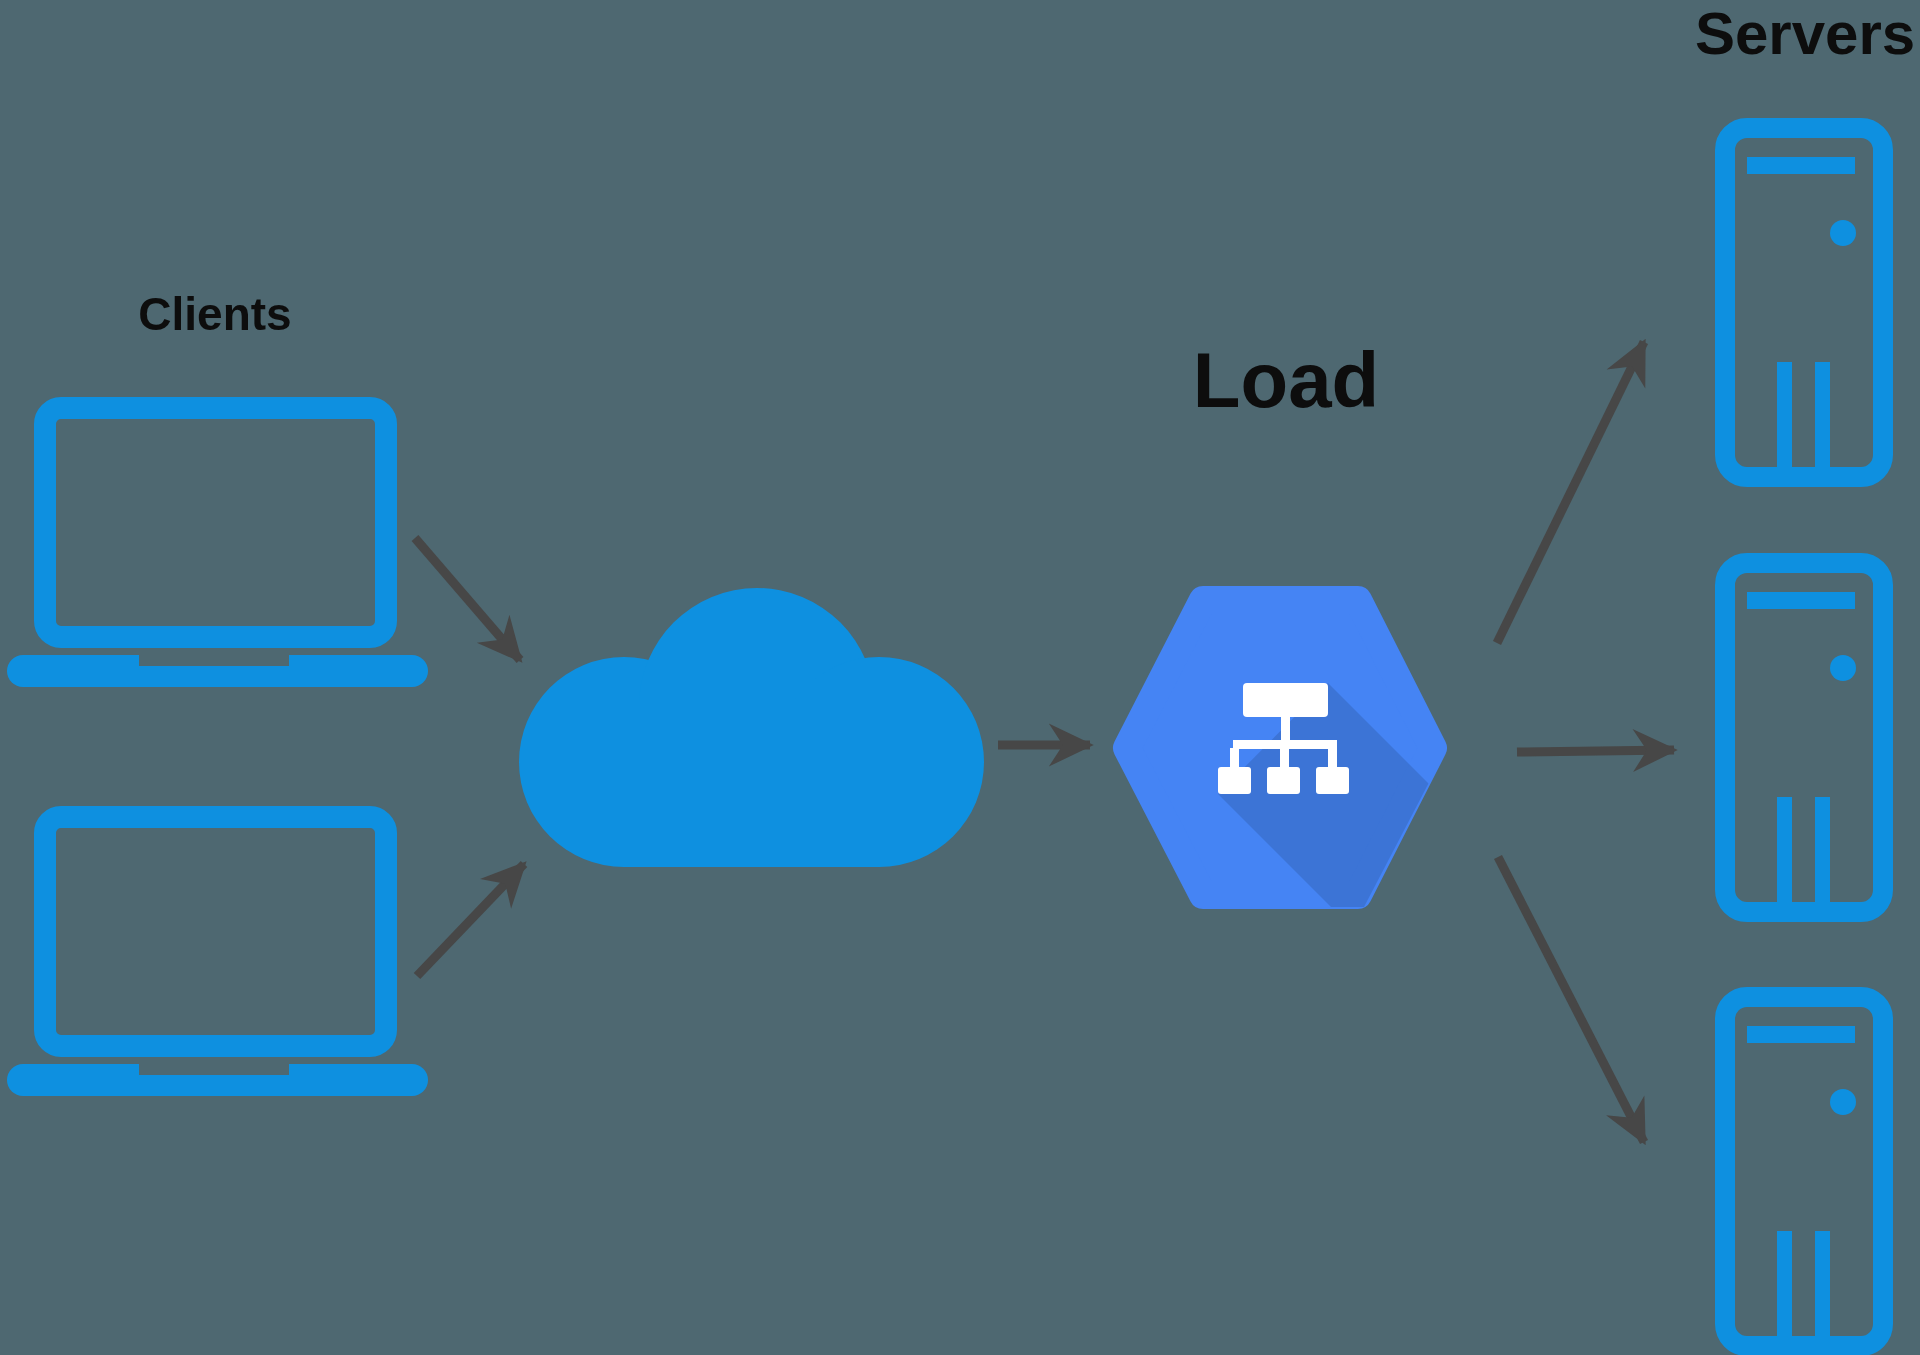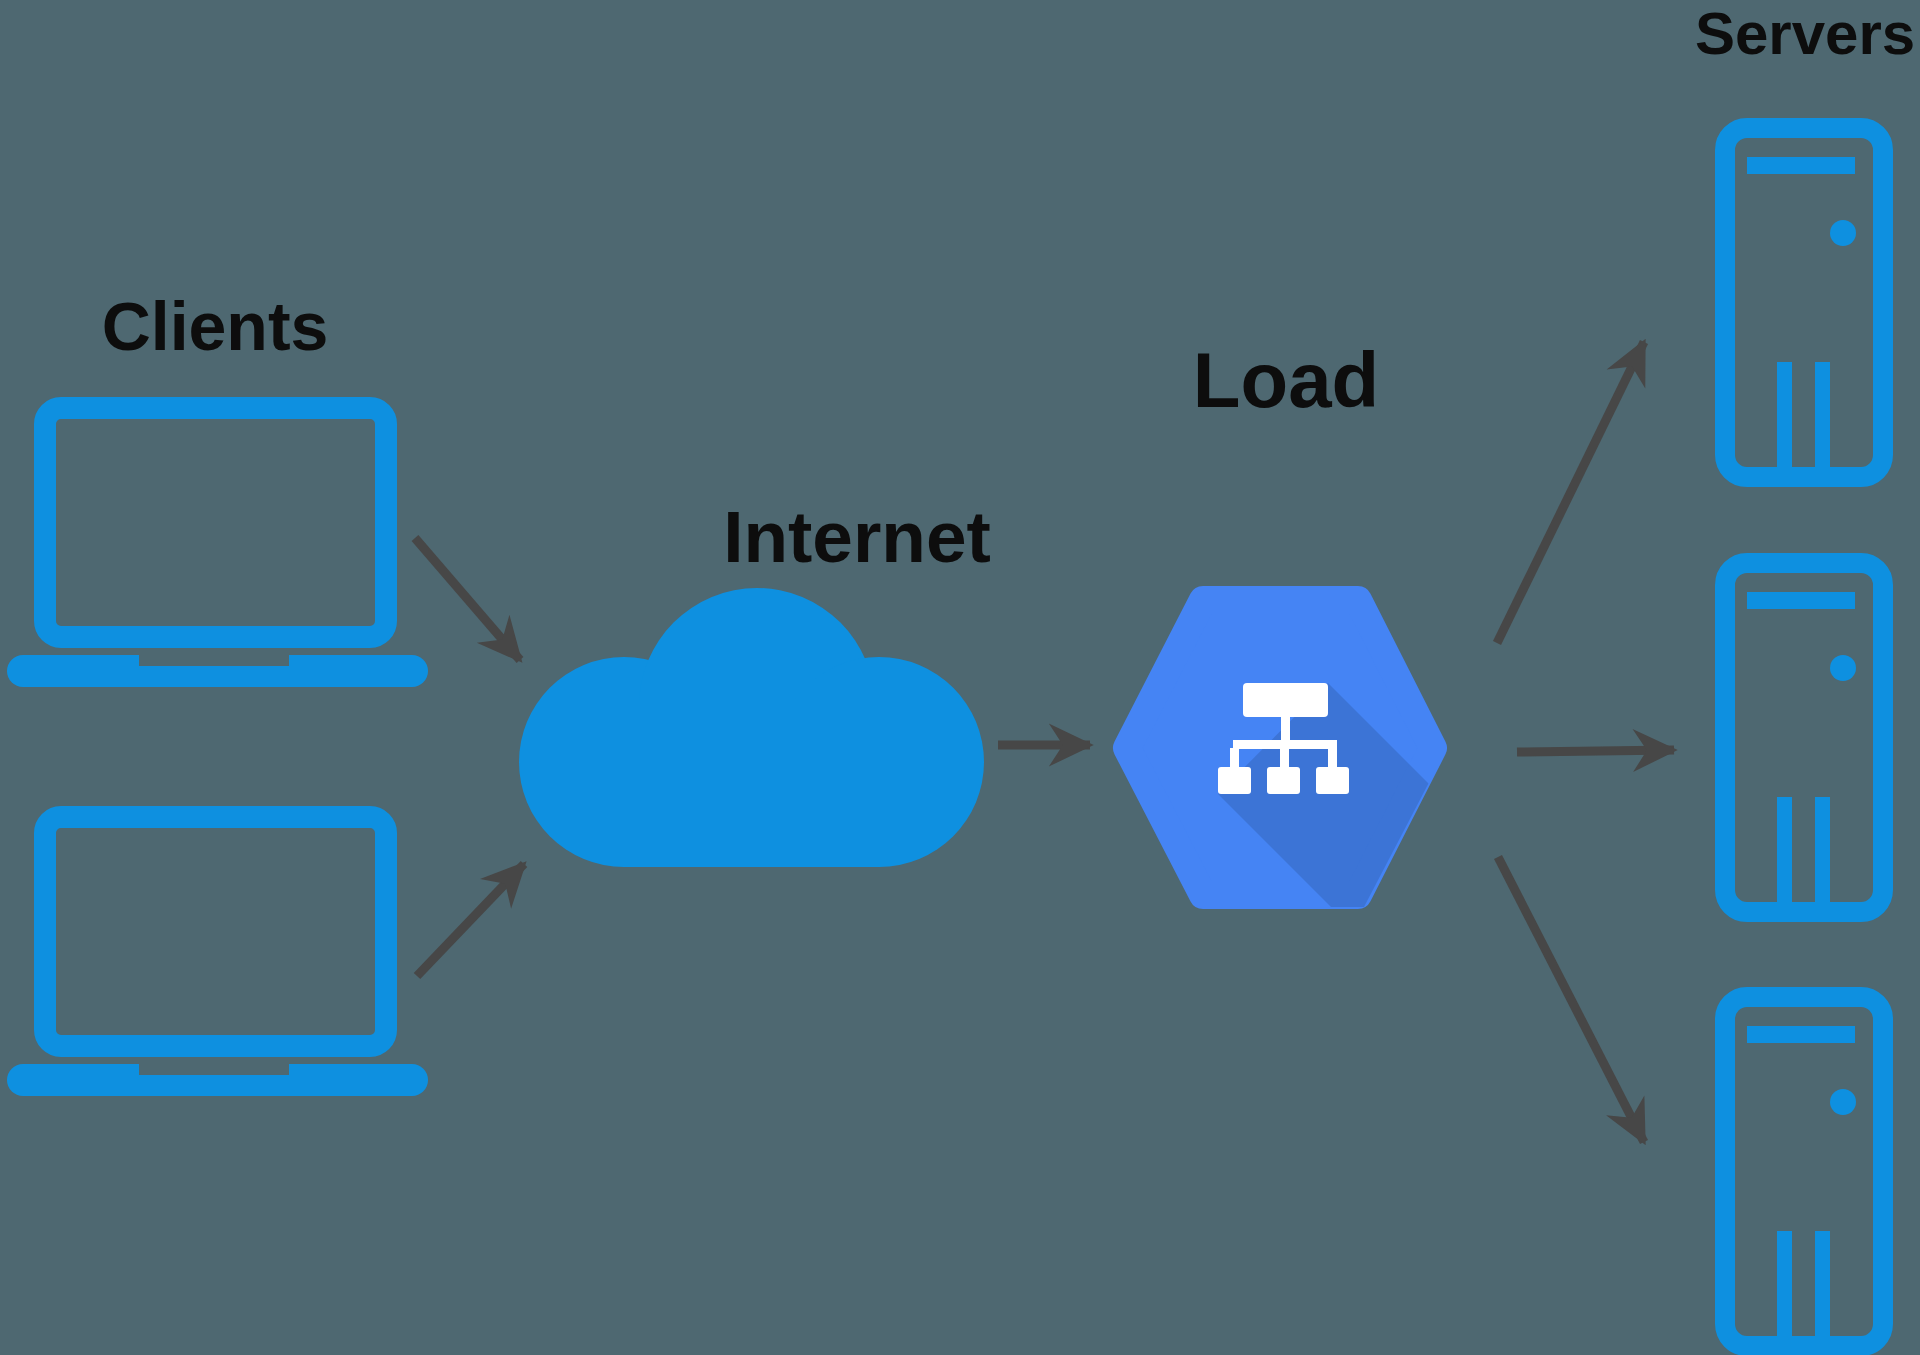--- a/index.html
+++ b/index.html
@@ -25,21 +25,21 @@
   }
   .label {
     position: absolute;
     color: var(--label, #0d0d0d);
     font-weight: 700;
     text-align: left;
     transform: translateX(-50%);
     white-space: nowrap;
     line-height: 1.08;
   }
-  .label-clients  { left: 215px;  top: 290px; font-size: 68px; }
+  .label-clients  { left: 215px;  top: 290px; font-size: 46px; }
   .label-internet { left: 857px;  top: 498px; font-size: 73px; }
   .label-lb       { left: 1286px; top: 338px; font-size: 78px; line-height: 84px; }
   .label-servers  { left: 1805px; top: 2px;   font-size: 60px; }
   .label-lb span  { display: block; }
 </style>
 </head>
 <body>
 
 <div class="stage">
 
@@ -115,20 +115,19 @@
       <line x1="417" y1="976" x2="524" y2="864" marker-end="url(#ah)"></line>
       <line x1="998" y1="745" x2="1090" y2="745" marker-end="url(#ah)"></line>
       <line x1="1497" y1="643" x2="1644" y2="342" marker-end="url(#ah)"></line>
       <line x1="1517" y1="752" x2="1674" y2="750" marker-end="url(#ah)"></line>
       <line x1="1498" y1="857" x2="1644" y2="1142" marker-end="url(#ah)"></line>
     </g>
   </svg>
 
   <div class="label label-clients">Clients</div>
 
-  <div class="label label-internet">Internet</div>
 
   <div class="label label-lb">
     <span>Load</span>
   </div>
 
   <div class="label label-servers">Servers</div>
 </div>
 
 </body></html>

